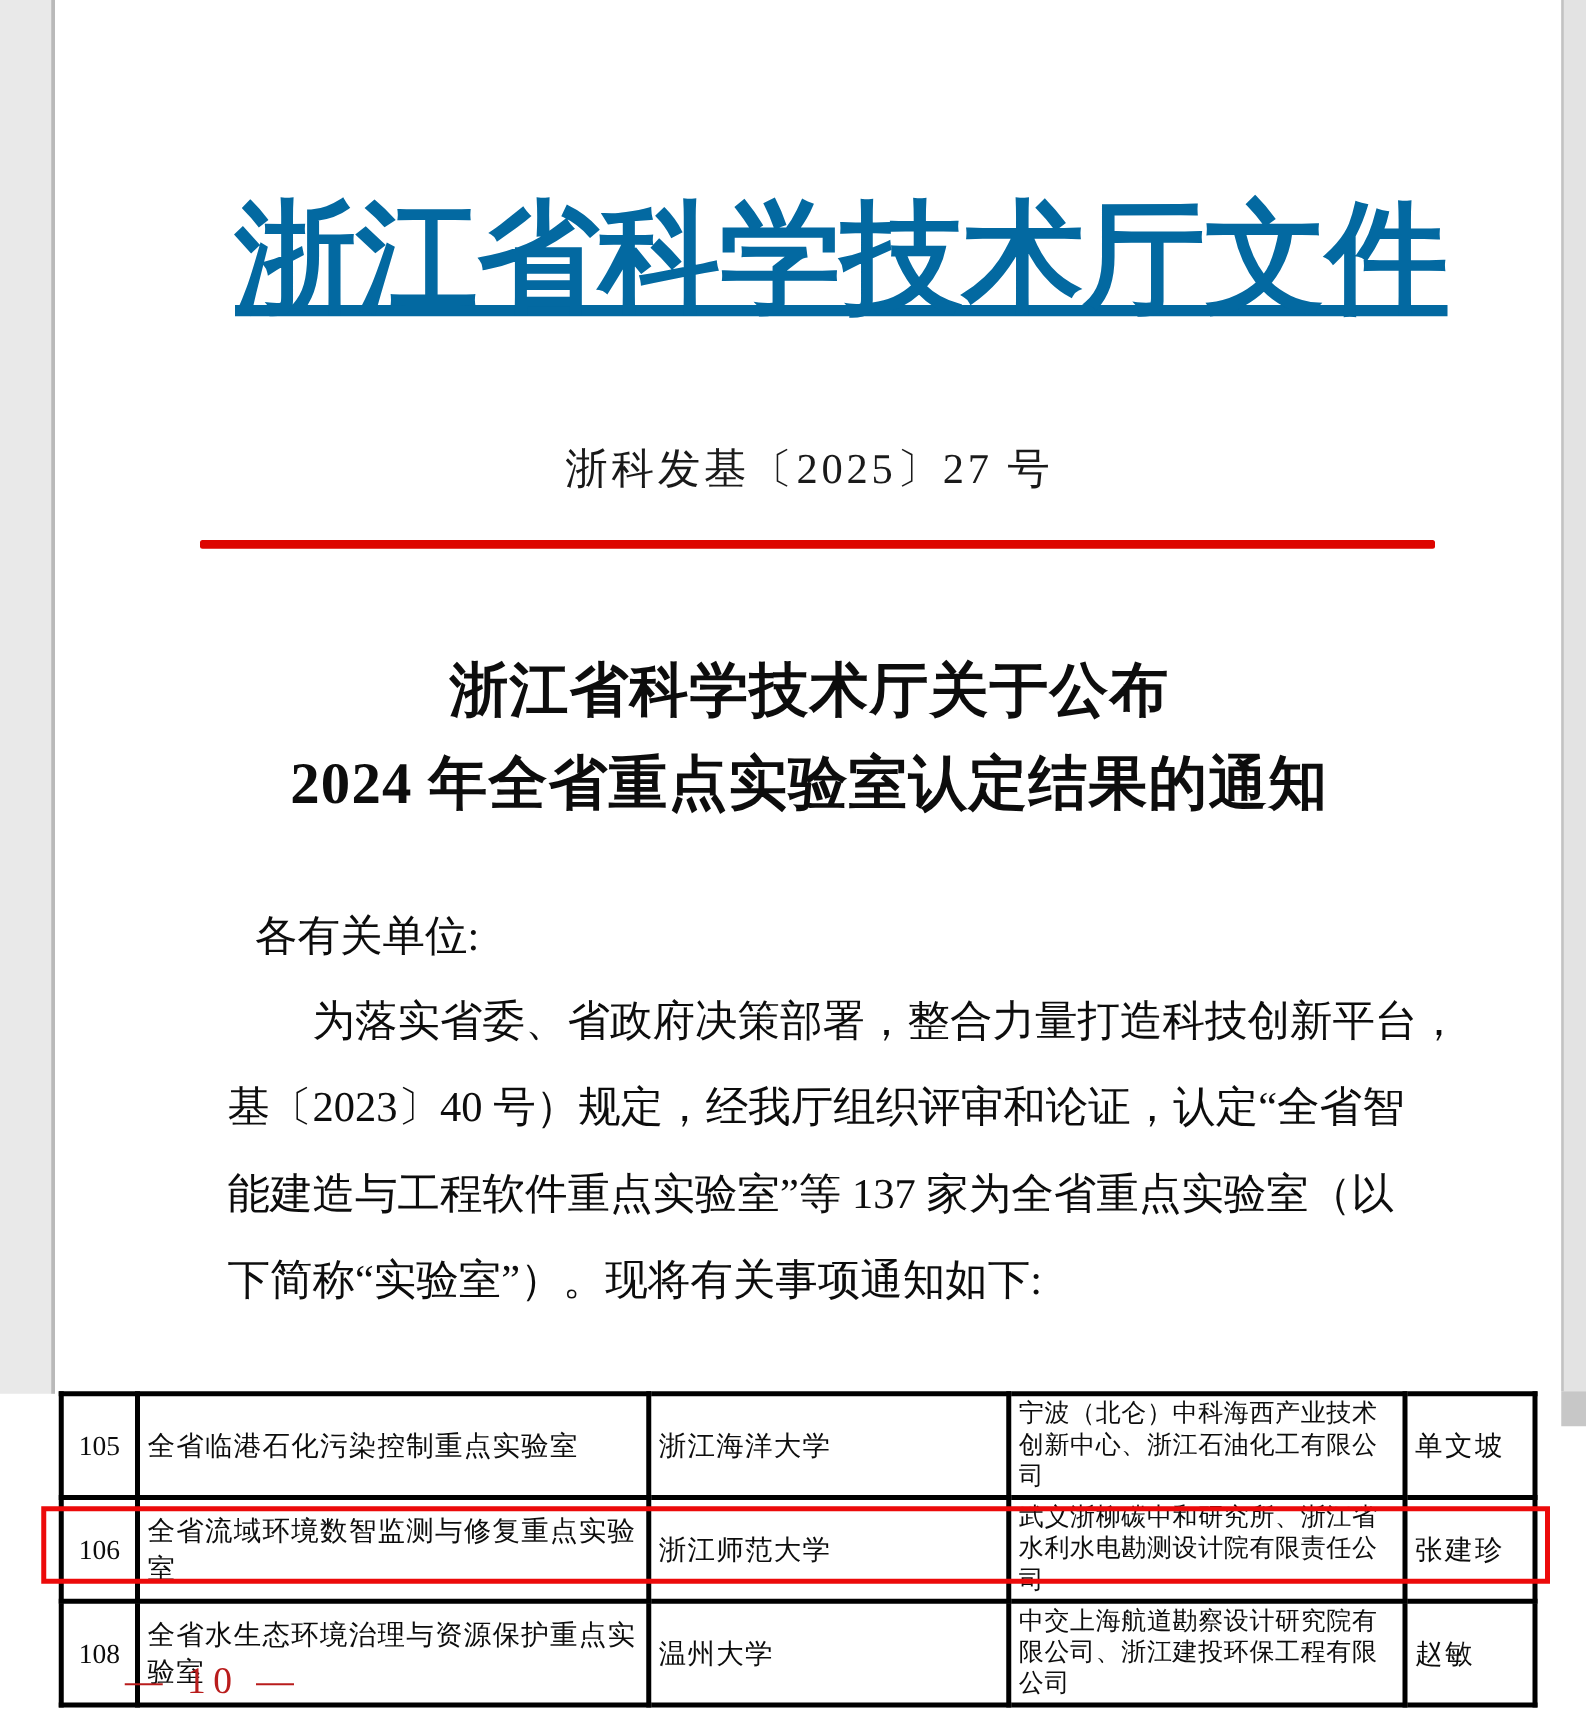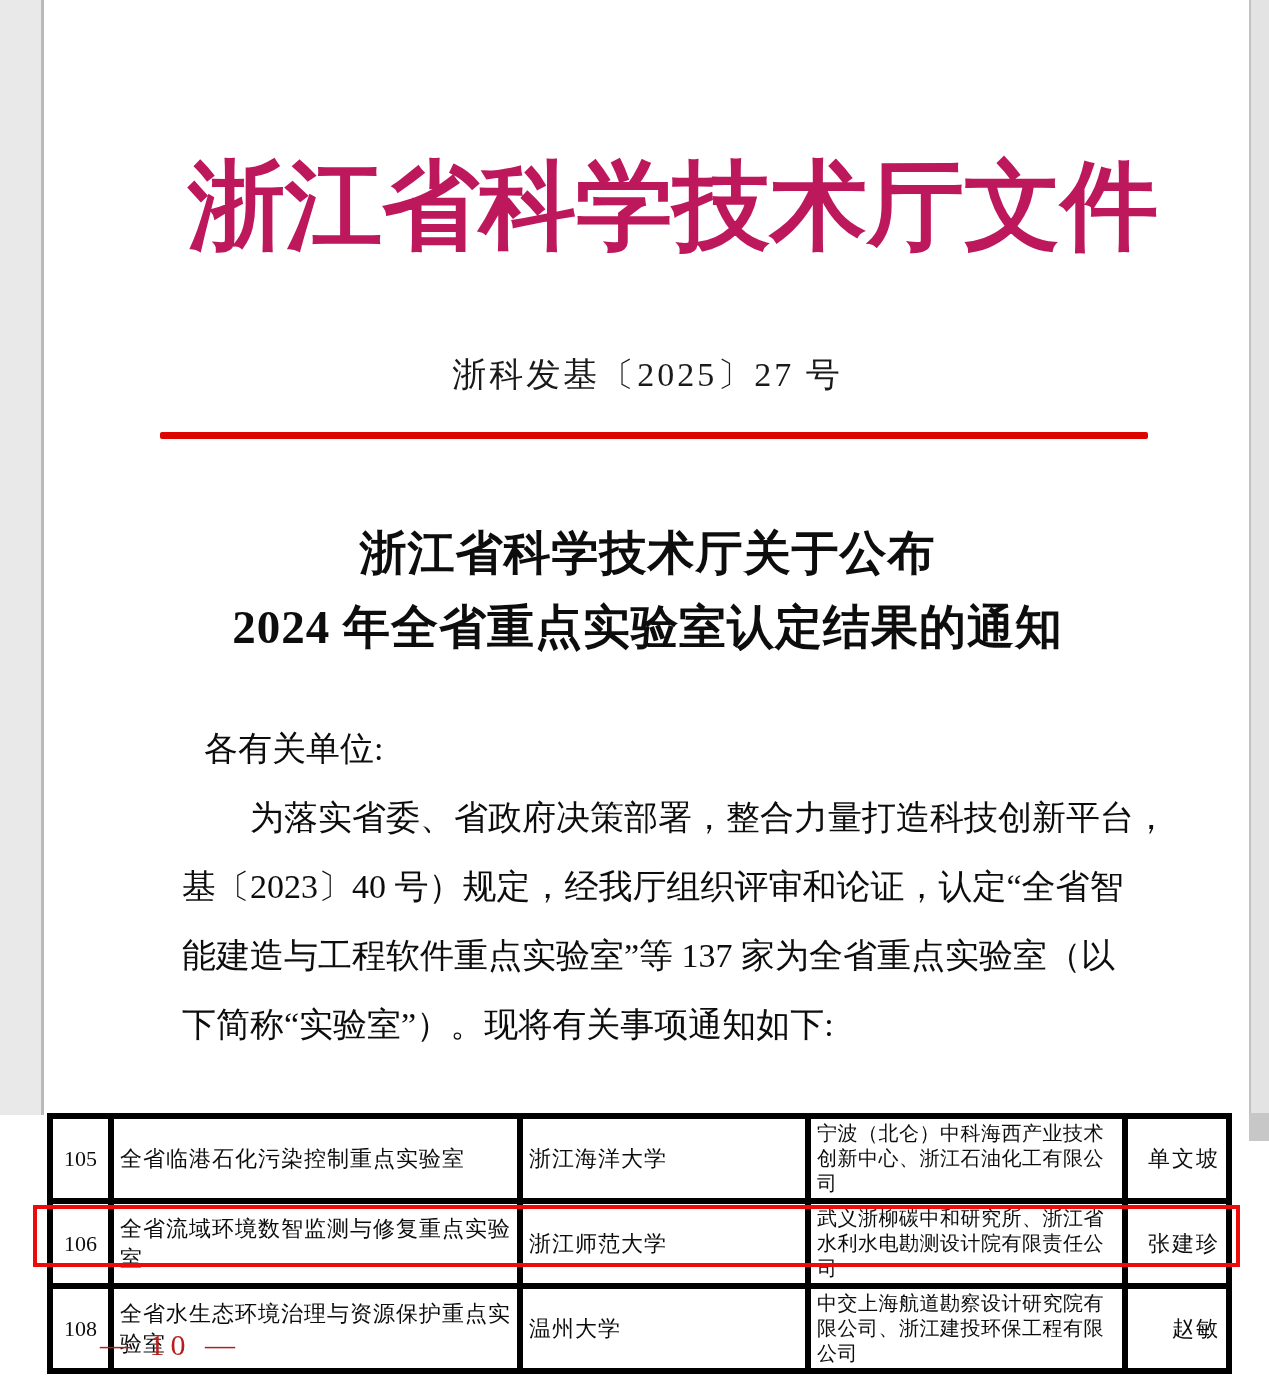--- a/index.html
+++ b/index.html
@@ -20,23 +20,23 @@
     background:#e3e3e3;border-left:2px solid #c2c2c2;
   }
   .edge-right-dark{
     position:absolute;left:1249px;top:1113px;width:20px;height:28px;
     background:#c7c7c7;
   }
 
   
   .doc-title{
     position:absolute;left:188px;top:142px;width:922px;height:130px;
-    font-size:97px;font-weight:bold;color:#be185d;
+    font-size:97px;font-weight:bold;color:#0369a1;
     text-align:justify;text-align-last:justify;line-height:130px;
-    white-space:nowrap;margin:0;
+    white-space:nowrap;margin:0;text-decoration:underline;
   }
   .doc-number{
     position:absolute;left:0;top:352px;width:1295px;
     text-align:center;font-size:34px;letter-spacing:3px;color:#1a1a1a;
   }
   .red-rule{
     position:absolute;left:160px;top:432px;width:988px;height:7px;
     background:#dd0500;border-radius:2px;
   }
 
@@ -63,28 +63,28 @@
   .body-lines .line.indent{text-indent:68px;}
   .body-lines .line.last{text-align-last:left;}
 
   
   table.result-table{
     position:absolute;left:47px;top:1113px;width:1179px;
     border-collapse:collapse;table-layout:fixed;
     font-size:22px;color:#0d0d0d;
   }
   table.result-table td{
-    border:6px solid #000000;height:50px;padding:2px 6px;
+    border:4px solid #000000;height:50px;padding:2px 6px;
     vertical-align:middle;overflow:hidden;
   }
   td.c-no{text-align:center;font-size:22px;}
   td.c-lab{padding-left:32px;letter-spacing:1px;}
   td.c-inst{padding-left:13px;letter-spacing:1px;}
   td.c-part{padding-left:11px;font-size:20px;line-height:25px;letter-spacing:0.5px;}
-  td.c-dir{text-align:right;letter-spacing:2px;}
+  td.c-dir{text-align:left;letter-spacing:2px;}
 
   .highlight-box{
     position:absolute;left:33px;top:1205px;width:1199px;height:54px;
     border:4px solid #ec0a0a;pointer-events:none;background:transparent;
   }
 
   .page-number{
     position:absolute;left:100px;top:1328px;font-size:30px;
     letter-spacing:6px;color:#b91c1c;
   }

